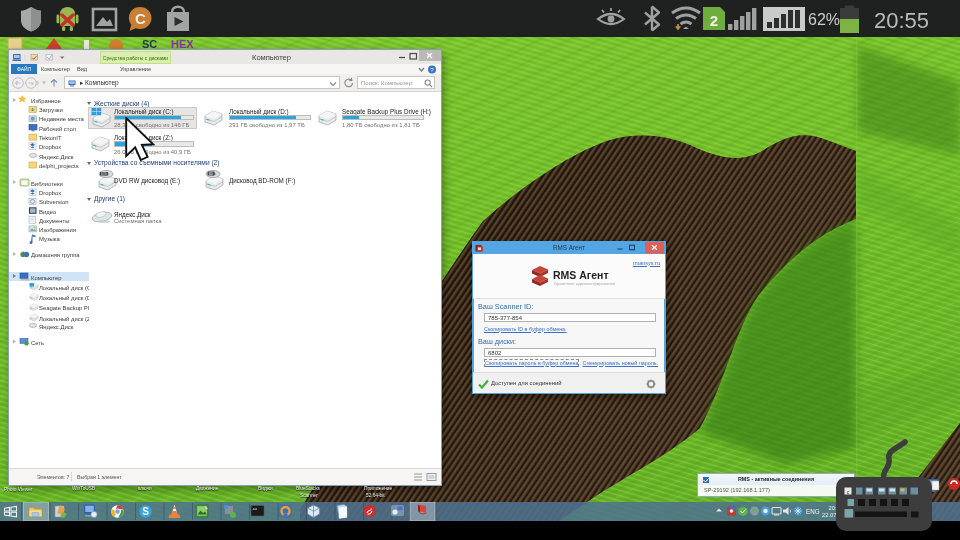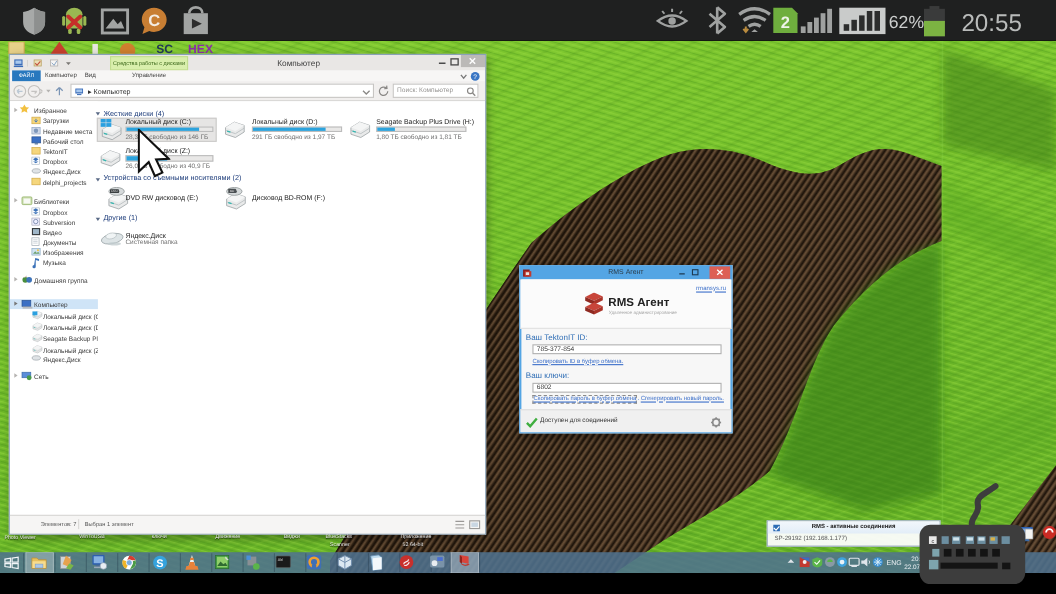--- a/index.html
+++ b/index.html
@@ -498,24 +498,24 @@
        <path d="M17,3.5 L9,7.5 L9,11 L17,7 Z" fill="#a83429"></path>
        <path d="M9,9 L17,12.5 L9,16.5 L1,13 Z" fill="#c8453a"></path>
        <path d="M1,13 L9,16.5 L9,20 L1,16.5 Z" fill="#8f2a22"></path>
        <path d="M17,12.5 L9,16.5 L9,20 L17,16 Z" fill="#a83429"></path>
       </g>
     </svg>
     <div class="abs" style="left:80px;top:15px;font-size:10.5px;font-weight:bold;color:#222;">RMS Агент</div>
     <div class="abs" style="left:80.5px;top:27.5px;font-size:4.2px;color:#a8a8a8;">Удаленное администрирование</div>
   </div>
 
-  <div class="abs" style="left:4px;top:59px;font-size:7.3px;color:#2e6db5;">Ваш TektonIT ID:</div>
+  <div class="abs" style="left:4px;top:59px;font-size:7.3px;color:#2e6db5;">Ваш Scanner ID:</div>
   <div class="abs" style="left:10px;top:70px;width:172px;height:9px;background:#fff;border:1px solid #b0b0b0;box-sizing:border-box;font-size:6px;color:#333;line-height:8px;padding-left:3px;">785-377-854</div>
   <div class="abs" style="left:10px;top:82.5px;font-size:5.4px;color:#3a6ec9;text-decoration:underline;">Скопировать ID в буфер обмена.</div>
-  <div class="abs" style="left:4px;top:93.5px;font-size:7.3px;color:#2e6db5;">Ваш ключи:</div>
+  <div class="abs" style="left:4px;top:93.5px;font-size:7.3px;color:#2e6db5;">Ваш диски:</div>
   <div class="abs" style="left:10px;top:105px;width:172px;height:9px;background:#fff;border:1px solid #b0b0b0;box-sizing:border-box;font-size:6px;color:#333;line-height:8px;padding-left:3px;">6802</div>
   <div class="abs" style="left:10px;top:116.5px;font-size:5.4px;color:#3a6ec9;white-space:nowrap;"><span style="text-decoration:underline;border:1px dashed #8a8a8a;">Скопировать пароль в буфер обмена</span>. <span style="text-decoration:underline;">Сгенерировать новый пароль.</span></div>
 
   <div class="abs" style="left:-1px;top:129px;width:192px;height:21px;background:#f0f0f0;border-top:1px solid #ddd;box-sizing:border-box;">
     <svg class="abs" style="left:5px;top:6px" width="11" height="10" viewBox="0 0 11 10">
           <path d="M1,5.5 L4,8.5 L10,1.5" fill="none" stroke="#3fae3f" stroke-width="2.2"></path>
         </svg>
     <div class="abs" style="left:18px;top:6.5px;font-size:5.8px;color:#333;">Доступен для соединений</div>
     <svg class="abs" style="left:173px;top:5.5px" width="10" height="10" viewBox="0 0 10 10">
       <circle cx="5" cy="5" r="3.1" fill="none" stroke="#8a8a8a" stroke-width="1.6"></circle>

